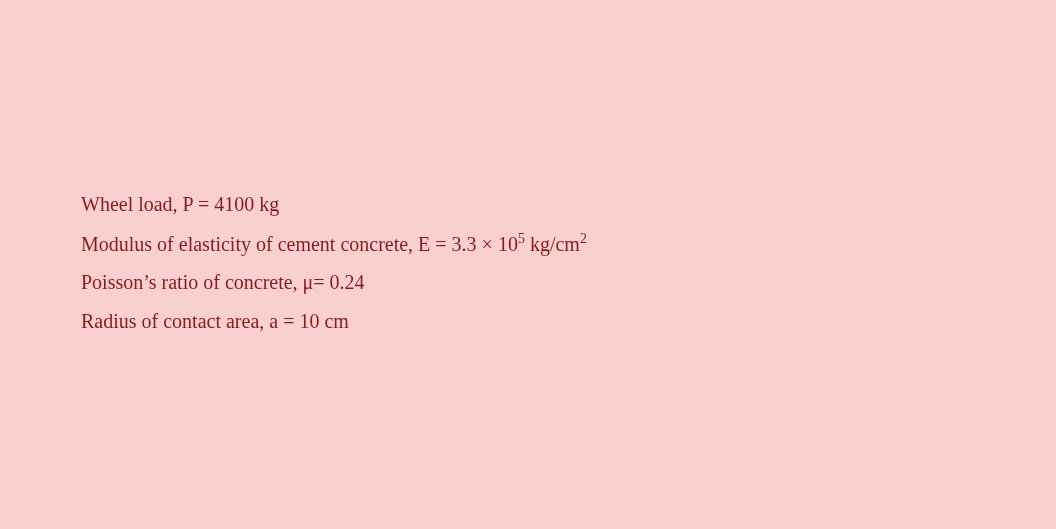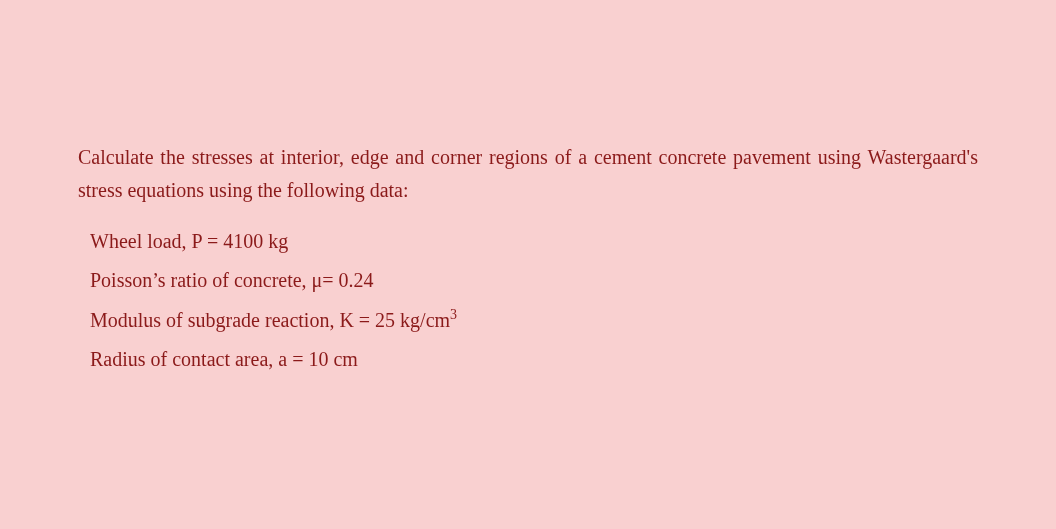--- a/index.html
+++ b/index.html
@@ -27,46 +27,43 @@
     }
 
     .intro-paragraph {
       text-align: justify;
       margin-bottom: 18px;
     }
 
     .data-list {
       list-style: none;
       padding: 0;
-      margin: 12px;
+      margin: 3px;
     }
 
     .data-list li {
       margin-bottom: 6px;
     }
 
     sup {
       font-size: 0.7em;
       vertical-align: super;
     }
   </style>
 </head>
 <body>
 
 <div class="content-block">
-  <p class="intro-paragraph">
-    Calculate the stresses at interior, edge and corner regions of a cement concrete pavement using Wastergaard's stress equations using the following data:
-  </p>
   <ul class="data-list">
     <li>
       Wheel load, P = 4100 kg
     </li>
     <li>
-      Poisson’s ratio of concrete, μ= 0.24
+      Modulus of elasticity of cement concrete, E = 3.3 × 10<sup>5</sup> kg/cm<sup>2</sup>
     </li>
     <li>
-      Modulus of subgrade reaction, K = 25 kg/cm<sup>3</sup>
+      Poisson’s ratio of concrete, μ= 0.24
     </li>
     <li>
       Radius of contact area, a = 10 cm
     </li>
   </ul>
 </div>
 
 </body></html>

